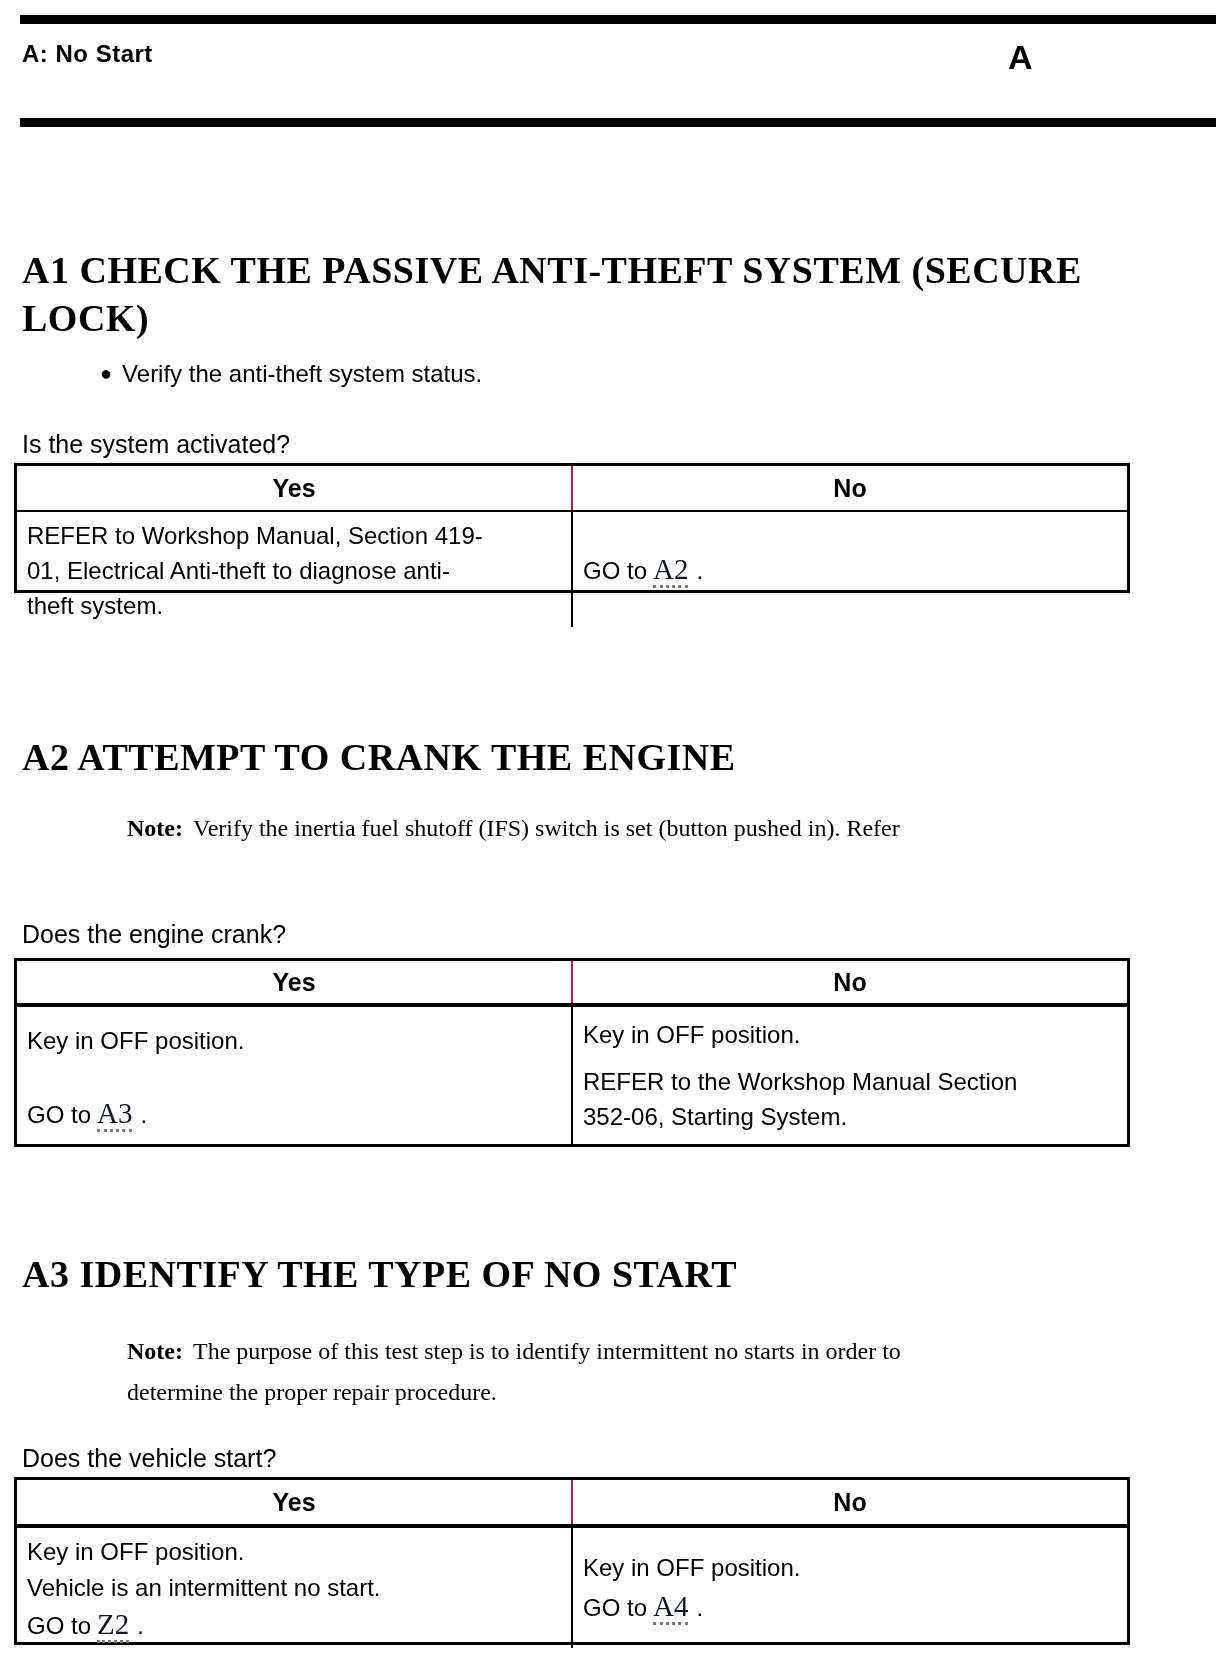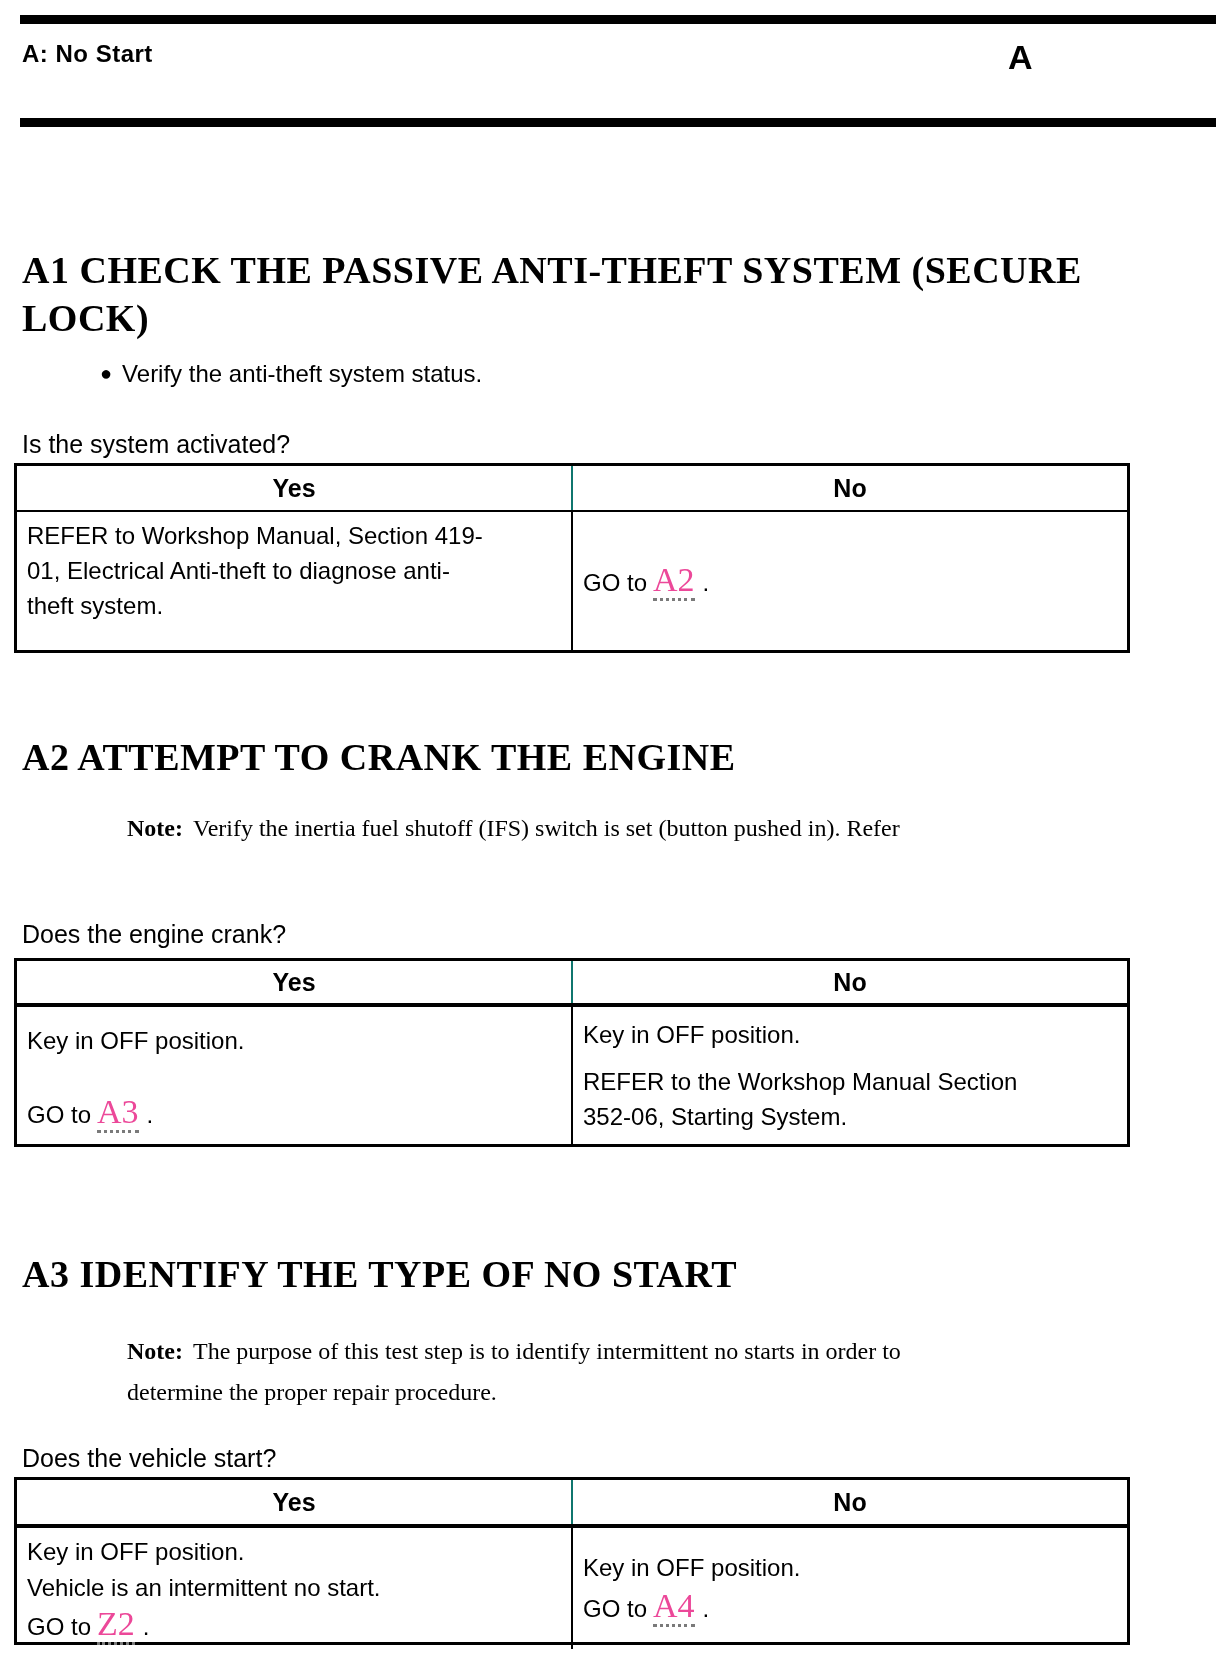--- a/index.html
+++ b/index.html
@@ -40,48 +40,48 @@
   .dtable { position:absolute; left:14px; width:1110px; border:3px solid #000; background:#fff; }
   #table-a1 { top:463px; }
   #table-a2 { top:958px; }
   #table-a3 { top:1477px; }
 
   .hrow { display:grid; grid-template-columns:556px 1fr; }
   .hcell {
     text-align:center; font-weight:bold; font-size:25px;
     display:flex; align-items:center; justify-content:center;
   }
-  .hcell.first { border-right:2px solid #0f766e; }
+  .hcell.first { border-right:2px solid #be185d; }
   #table-a1 .hcell { height:44px; }
   #table-a2 .hcell { height:42px; }
   #table-a3 .hcell { height:44px; }
   #table-a1 .hrow { border-bottom:2px solid #000; }
   #table-a2 .hrow { border-bottom:4px solid #000; }
   #table-a3 .hrow { border-bottom:4px solid #000; }
 
   .brow { display:grid; grid-template-columns:556px 1fr; }
-  #table-a1 .brow { height:138px; }
+  #table-a1 .brow { height:78px; }
   #table-a2 .brow { height:137px; }
   #table-a3 .brow { height:114px; }
 
   .cell { font-size:24px; line-height:35px; padding:4px 10px 4px 10px; box-sizing:border-box; }
   .cell.first { border-right:2px solid #000; }
 
   .cell.v-center { display:flex; flex-direction:column; justify-content:center; }
   .cell.v-between { display:flex; flex-direction:column; justify-content:space-between; }
 
   #table-a1 .cell.first { padding-top:6px; }
   #table-a2 .yes-cell { padding:16px 10px 12px 10px; }
   #table-a2 .no-cell  { padding:10px 10px 10px 10px; }
   #table-a3 .yes-cell { padding-top:6px; line-height:36px; }
   #table-a3 .no-cell  { line-height:38px; }
 
   .goto-line { white-space:nowrap; }
   .ref-link {
-    font-family:"Liberation Serif", serif; font-size:34px; color:#ec4899;
+    font-family:"Liberation Serif", serif; font-size:29px; color:#0f172a;
     border-bottom:3px dotted #7a7a7a; margin:0 6px; cursor:pointer;
   }
   .goto-suffix { margin-left:2px; }
 </style>
 </head>
 <body>
 
 <div id="page">
 
   <div class="bar" id="bar-top"></div>

